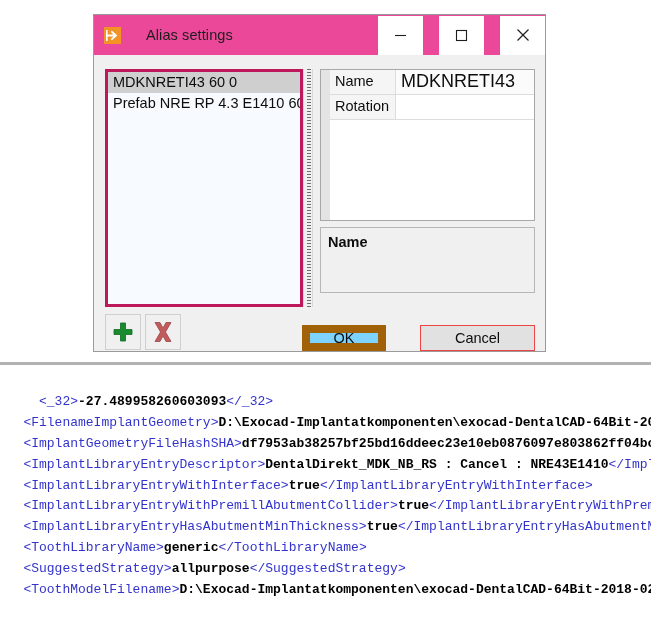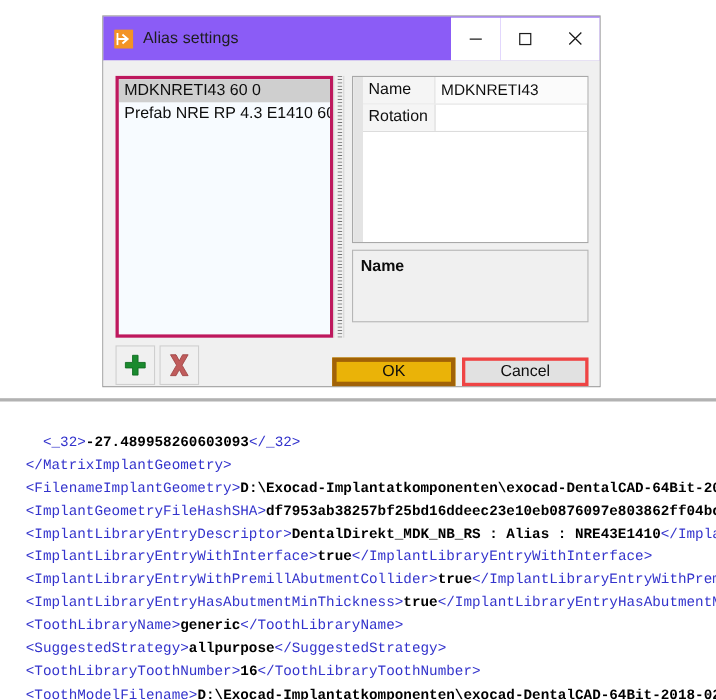--- a/index.html
+++ b/index.html
@@ -22,25 +22,26 @@
     top: 14px;
     width: 453px;
     height: 338px;
     background: #f0f0f0;
     border: 1px solid #9a9a9a;
     box-sizing: border-box;
     box-shadow: 0 0 0 0 rgba(0,0,0,0);
   }
   #titlebar {
     height: 40px;
-    background: #8b5cf6;
+    background: #ec4899;
     display: flex;
     align-items: center;
     box-sizing: border-box;
     padding-left: 10px;
+    gap: 16px;
   }
   #app-icon {
     width: 17px;
     height: 17px;
     background: #f39325;
     position: relative;
     flex: 0 0 auto;
     margin-right: 9px;
   }
   #app-icon svg { display:block; }
@@ -153,21 +154,21 @@
     font-size: 14.5px;
     line-height: 23px;
     padding-left: 5px;
     color: #0d0d0d;
     white-space: nowrap;
   }
   .prop-val {
     flex: 1 1 auto;
     background: #ffffff;
     box-sizing: border-box;
-    font-size: 14px;
+    font-size: 18px;
     line-height: 23px;
     padding-left: 5px;
     color: #0d0d0d;
     white-space: nowrap;
   }
   .prop-row.first .prop-val { background: #fbfbfb; }
 
   
   #descpane {
     position: absolute;
@@ -201,34 +202,34 @@
   }
   #btn-add { left: 11px; }
   #btn-del { left: 51px; }
 
   
   .dlg-btn {
     position: absolute;
     top: 270px;
     height: 26px;
     background: #e1e1e1;
-    border: 3px solid #ef4444;
+    border: 1px solid #ef4444;
     box-sizing: border-box;
     font-size: 14.5px;
     color: #0d0d0d;
     display: flex;
     align-items: center;
     justify-content: center;
     font-family: "Liberation Sans", sans-serif;
   }
   #btn-ok {
     left: 208px;
-    width: 112px;
-    border: 4px solid #a16207;
-    background: #eab308;
+    width: 84px;
+    border: 8px solid #a16207;
+    background: #7dd3fc;
   }
   #btn-cancel {
     left: 326px;
     width: 115px;
   }
 
   
   #hr {
     position: absolute;
     left: 0;
@@ -333,24 +334,22 @@
     <div class="dlg-btn" id="btn-ok">OK</div>
     <div class="dlg-btn" id="btn-cancel">Cancel</div>
 
   </div>
 </div>
 
 <div id="hr"></div>
 
 <div id="xml">
     <div class="ln">     <span class="">&lt;_32&gt;</span><span class="v">-27.489958260603093</span><span class="">&lt;/_32&gt;</span></div>
-    <div class="ln">   <span class="">&lt;/MatrixImplantGeometry&gt;</span></div>
     <div class="ln">   <span class="">&lt;FilenameImplantGeometry&gt;</span><span class="v">D:\Exocad-Implantatkomponenten\exocad-DentalCAD-64Bit-2018-02</span></div>
     <div class="ln">   <span class="">&lt;ImplantGeometryFileHashSHA&gt;</span><span class="v">df7953ab38257bf25bd16ddeec23e10eb0876097e803862ff04bc</span></div>
-    <div class="ln">   <span class="">&lt;ImplantLibraryEntryDescriptor&gt;</span><span class="v">DentalDirekt_MDK_NB_RS : Alias : NRE43E1410</span><span class="">&lt;/ImplantLibraryEntryDescriptor&gt;</span></div>
+    <div class="ln">   <span class="">&lt;ImplantLibraryEntryDescriptor&gt;</span><span class="v">DentalDirekt_MDK_NB_RS : Cancel : NRE43E1410</span><span class="">&lt;/ImplantLibraryEntryDescriptor&gt;</span></div>
     <div class="ln">   <span class="">&lt;ImplantLibraryEntryWithInterface&gt;</span><span class="v">true</span><span class="">&lt;/ImplantLibraryEntryWithInterface&gt;</span></div>
     <div class="ln">   <span class="">&lt;ImplantLibraryEntryWithPremillAbutmentCollider&gt;</span><span class="v">true</span><span class="">&lt;/ImplantLibraryEntryWithPremillAbutmentCollider&gt;</span></div>
     <div class="ln">   <span class="">&lt;ImplantLibraryEntryHasAbutmentMinThickness&gt;</span><span class="v">true</span><span class="">&lt;/ImplantLibraryEntryHasAbutmentMinThickness&gt;</span></div>
     <div class="ln">   <span class="">&lt;ToothLibraryName&gt;</span><span class="v">generic</span><span class="">&lt;/ToothLibraryName&gt;</span></div>
     <div class="ln">   <span class="">&lt;SuggestedStrategy&gt;</span><span class="v">allpurpose</span><span class="">&lt;/SuggestedStrategy&gt;</span></div>
-    <div class="ln">   <span class="">&lt;ToothLibraryToothNumber&gt;</span><span class="v">16</span><span class="">&lt;/ToothLibraryToothNumber&gt;</span></div>
     <div class="ln">   <span class="">&lt;ToothModelFilename&gt;</span><span class="v">D:\Exocad-Implantatkomponenten\exocad-DentalCAD-64Bit-2018-02</span></div>
   </div>
 
 </body></html>

